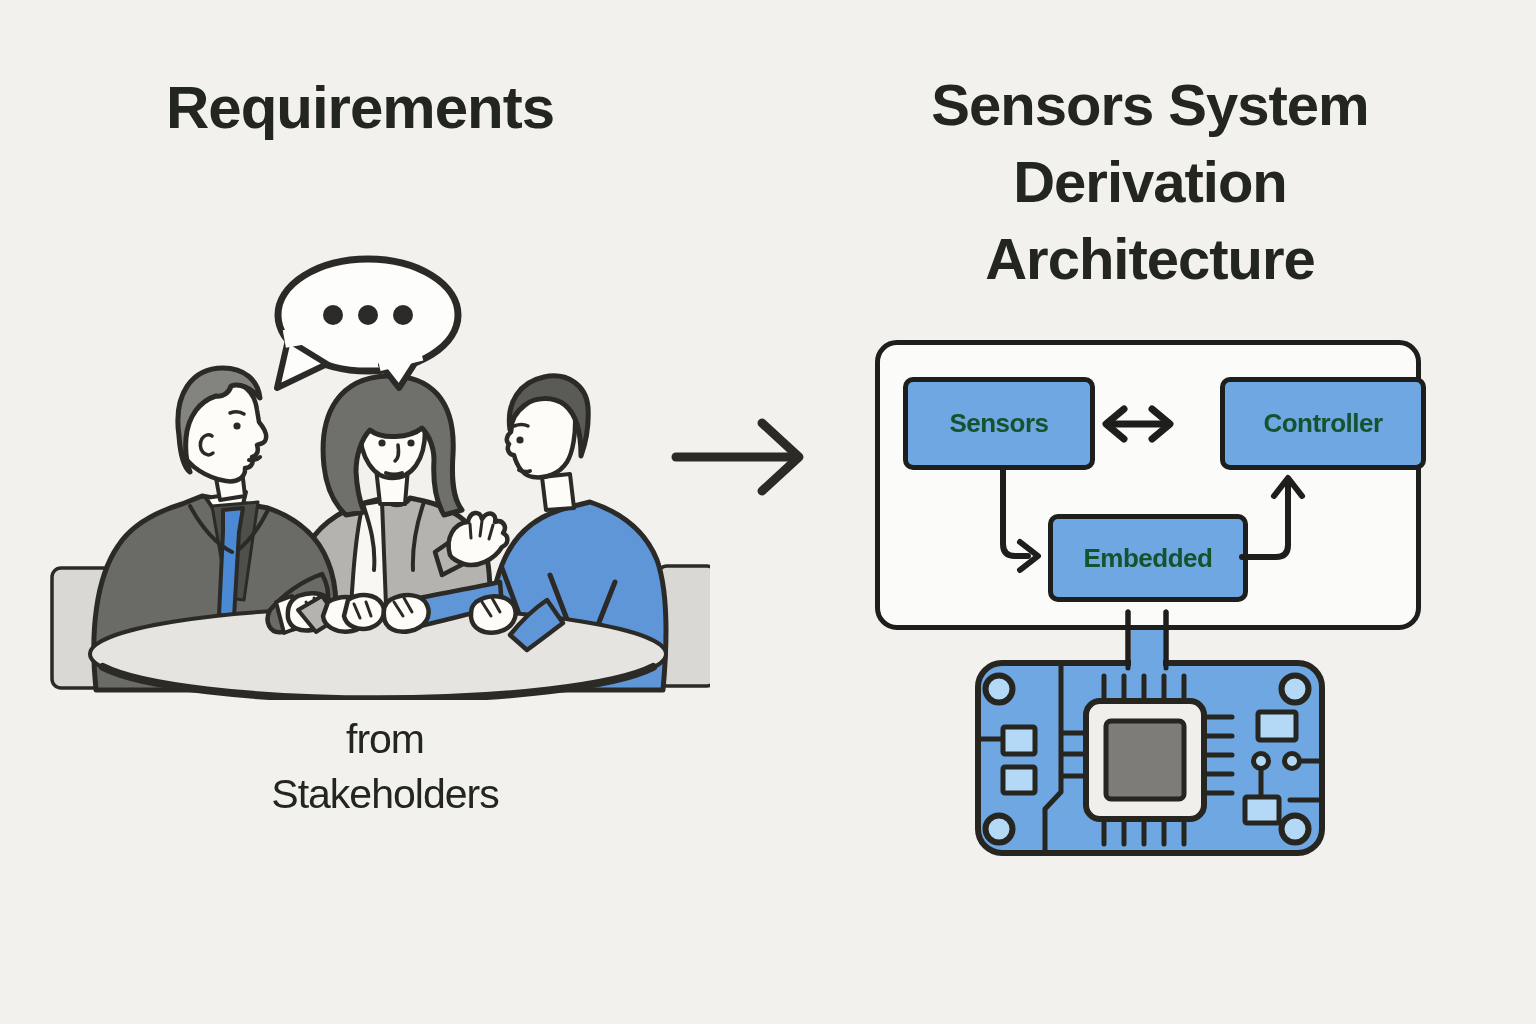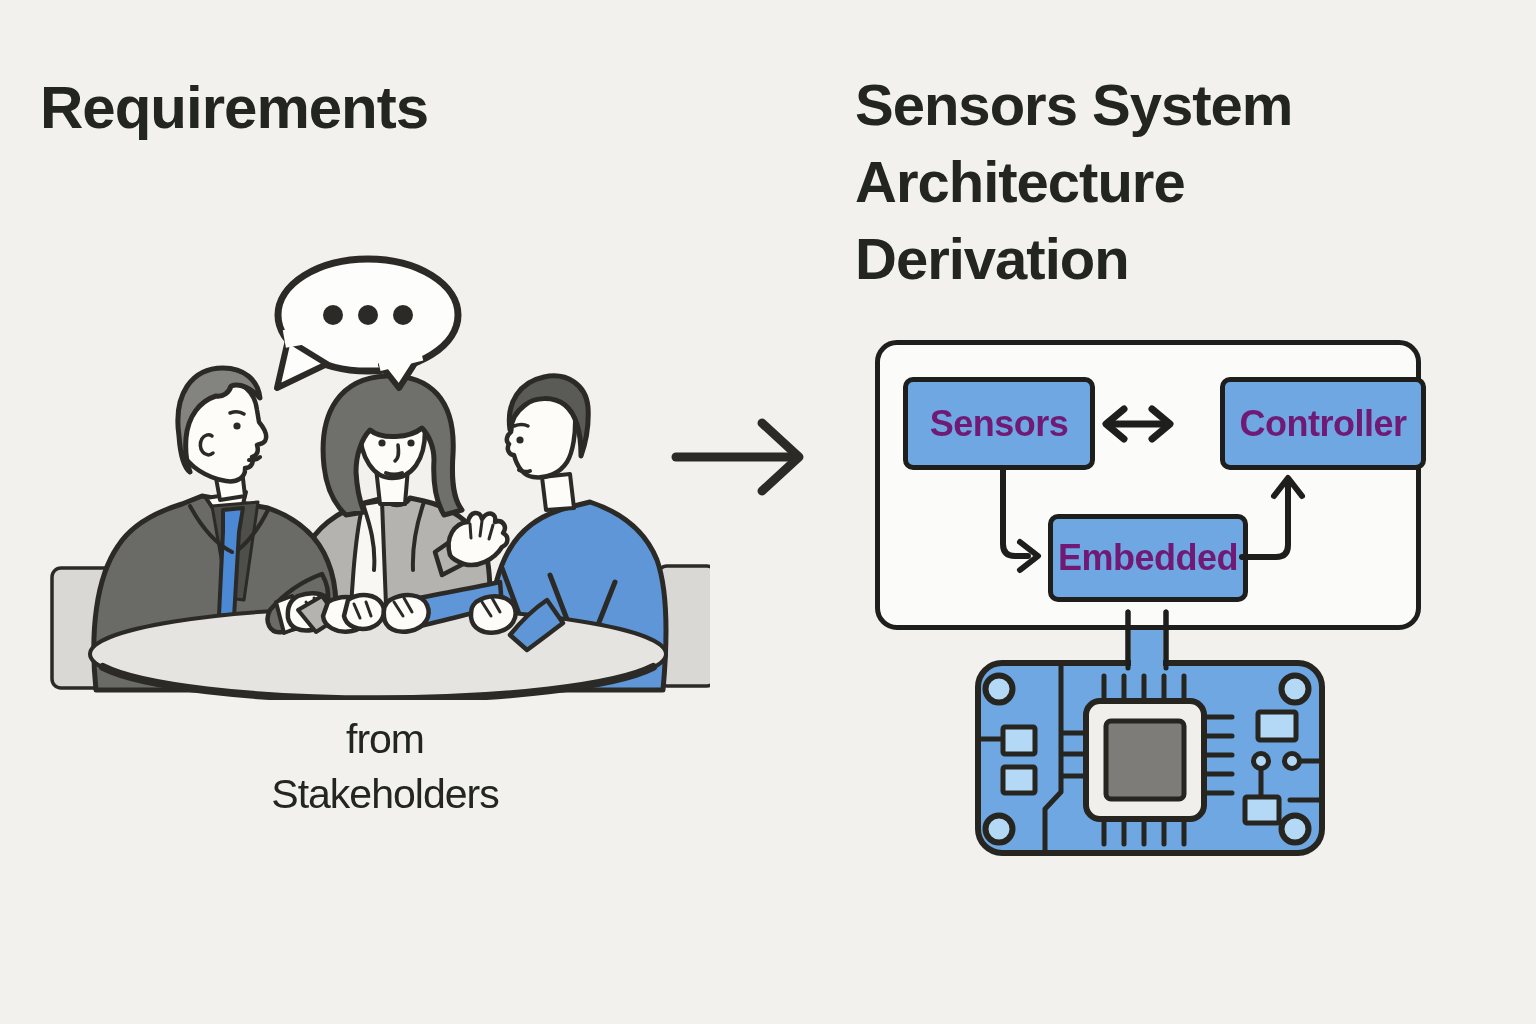--- a/index.html
+++ b/index.html
@@ -3,58 +3,58 @@
 <meta charset="utf-8">
 <style>
   html,body{margin:0;padding:0;}
   body{
     width:1536px;height:1024px;position:relative;overflow:hidden;
     background:#f2f1ee;
     font-family:"Liberation Sans","DejaVu Sans",sans-serif;
   }
   .abs{position:absolute;}
   .title{
-    color:#232520;font-weight:bold;text-align:left;
+    color:#232520;font-weight:bold;text-align:center;
     letter-spacing:-1px;line-height:1.32;
   }
   #left-title{left:40px;top:68px;width:640px;font-size:60px;}
   #right-title{left:855px;top:66px;width:590px;font-size:58px;line-height:1.33;}
   #left-caption{left:85px;top:712px;width:600px;font-size:41px;
     color:#232520;text-align:center;line-height:1.33;letter-spacing:-1px;}
   #left-caption .cap-line1{font-weight:normal;}
   #left-caption .cap-line2{font-weight:normal;}
 
   #arch-container{
     left:875px;top:340px;width:536px;height:280px;
     background:#fbfbfa;border:5px solid #1e1e1c;border-radius:22px;
   }
   .block{
     position:absolute;background:#6ea7e1;border:5px solid #1e1e1c;border-radius:10px;
     display:flex;align-items:center;justify-content:center;
-    color:#701a75;font-weight:bold;font-size:36px;letter-spacing:-0.5px;
+    color:#14532d;font-weight:bold;font-size:26px;letter-spacing:-0.5px;
   }
   #block-sensors{left:903px;top:377px;width:182px;height:83px;}
   #block-controller{left:1220px;top:377px;width:196px;height:83px;}
   #block-actuators{left:1048px;top:514px;width:190px;height:78px;}
 
   #people-svg{left:30px;top:230px;}
   #overlay-svg{left:0;top:0;pointer-events:none;}
   svg{display:block;}
 </style>
 </head>
 <body>
 
 <div class="abs title" id="left-title">
   <div>Requirements</div>
 </div>
 
 <div class="abs title" id="right-title">
   <div>Sensors System</div>
+  <div>Derivation</div>
   <div>Architecture</div>
-  <div>Derivation</div>
 </div>
 
 <div class="abs" id="left-caption">
   <div class="cap-line1">from</div>
   <div class="cap-line2">Stakeholders</div>
 </div>
 
 <div class="abs" id="arch-container"></div>
 <div class="block" id="block-sensors">
   <span>Sensors</span>

